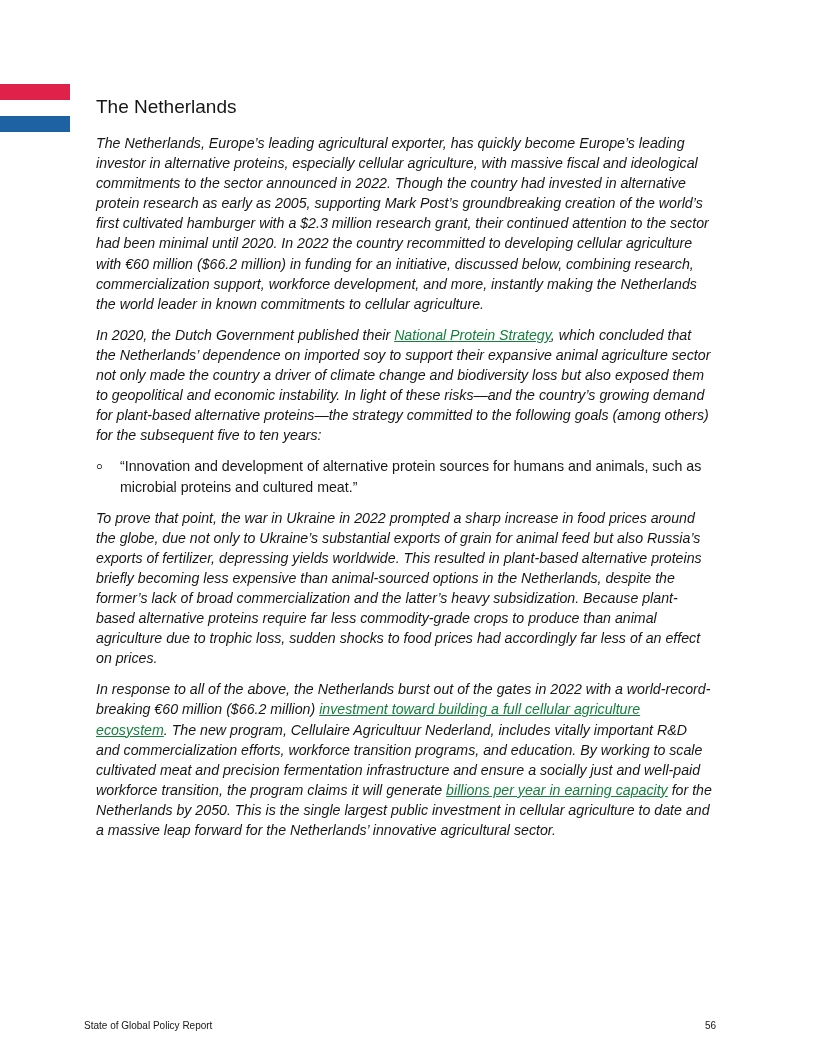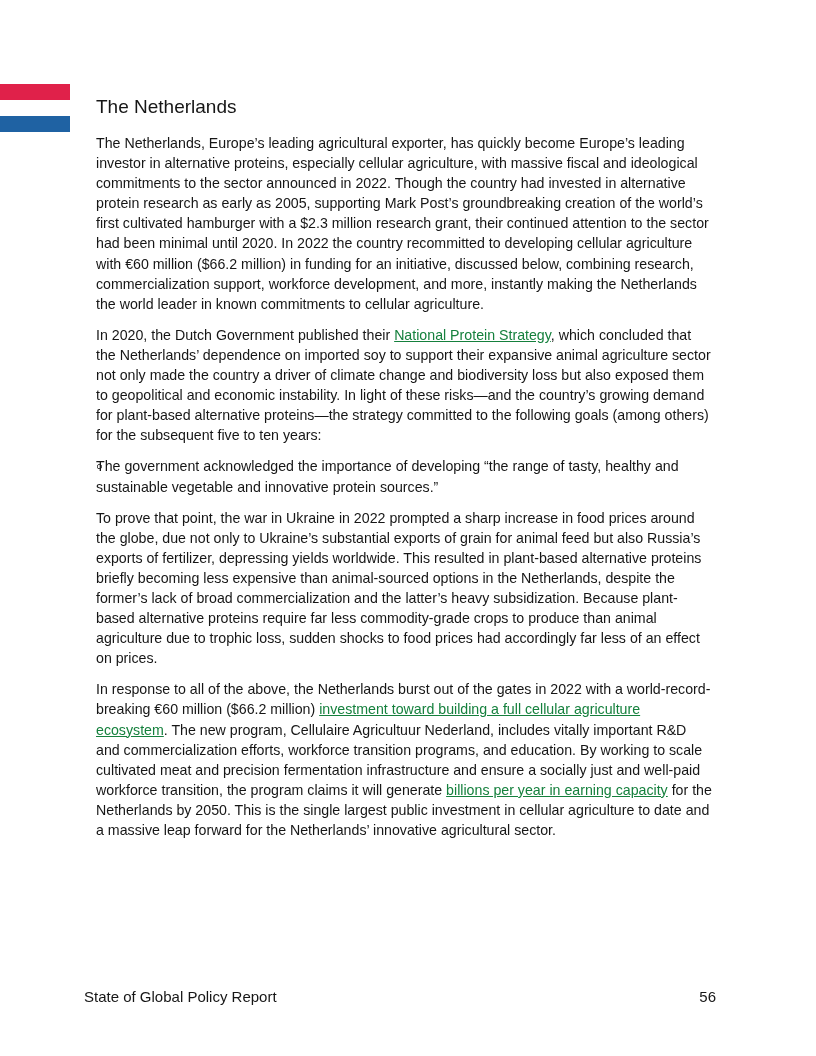--- a/index.html
+++ b/index.html
@@ -14,49 +14,48 @@
   .flag .white { background: #ffffff; }
   .flag .blue { background: #1f62a3; }
   h1 {
     position: absolute; left: 96px; top: 96px; margin: 0;
     font-size: 19px; font-weight: normal; color: #161616;
   }
   .content {
     position: absolute; left: 96px; top: 133px; width: 632px;
     font-size: 14.2px; line-height: 20.1px;
   }
-  p { margin: 0 16px 11px 0; }
+  p { margin: 0 16px 11px 0; font-style: italic; }
   a { color: #15803d; text-decoration: underline; }
   ul { list-style: none; margin: 0 0 11px 0; padding: 0; }
   li { position: relative; padding-left: 24px; margin-bottom: 11px; }
   li .bullet { position: absolute; left: 0; top: 0; font-size: 11px; }
   .footer {
-    position: absolute; top: 988px; left: 84px; width: 632px;
-    font-size: 15px; color: #161616; display: flex; justify-content: space-between;
+    position: absolute; top: 1020px; left: 84px; width: 632px;
+    font-size: 10px; color: #161616; display: flex; justify-content: space-between;
   }
 </style>
 </head>
 <body>
 
 <div class="flag">
   <div class="red"></div>
   <div class="white"></div>
   <div class="blue"></div>
 </div>
 
 <h1>The Netherlands</h1>
 
 <div class="content">
   <p>The Netherlands, Europe’s leading agricultural exporter, has quickly become Europe’s leading investor in alternative proteins, especially cellular agriculture, with massive fiscal and ideological commitments to the sector announced in 2022. Though the country had invested in alternative protein research as early as 2005, supporting Mark Post’s groundbreaking creation of the world’s first cultivated hamburger with a $2.3 million research grant, their continued attention to the sector had been minimal until 2020. In 2022 the country recommitted to developing cellular agriculture with €60 million ($66.2 million) in funding for an initiative, discussed below, combining research, commercialization support, workforce development, and more, instantly making the Netherlands the world leader in known commitments to cellular agriculture.</p>
   <p><span>In 2020, the Dutch Government published their </span><a>National Protein Strategy</a><span>, which concluded that the Netherlands’ dependence on imported soy to support their expansive animal agriculture sector not only made the country a driver of climate change and biodiversity loss but also exposed them to geopolitical and economic instability. In light of these risks—and the country’s growing demand for plant-based alternative proteins—the strategy committed to the following goals (among others) for the subsequent five to ten years:</span></p>
   <ul>
     <li><span class="bullet">○</span></li>
-    <li><span class="bullet">○</span></li>
+    <li><span class="bullet">○</span><span>“Innovation and development of alternative protein sources for humans and animals, such as microbial proteins and cultured meat.”</span></li>
   </ul>
-  <p>The government acknowledged the importance of developing “the range of tasty, healthy and sustainable vegetable and innovative protein sources.”</p>
   <p>To prove that point, the war in Ukraine in 2022 prompted a sharp increase in food prices around the globe, due not only to Ukraine’s substantial exports of grain for animal feed but also Russia’s exports of fertilizer, depressing yields worldwide. This resulted in plant-based alternative proteins briefly becoming less expensive than animal-sourced options in the Netherlands, despite the former’s lack of broad commercialization and the latter’s heavy subsidization. Because plant-based alternative proteins require far less commodity-grade crops to produce than animal agriculture due to trophic loss, sudden shocks to food prices had accordingly far less of an effect on prices.</p>
   <p><span>In response to all of the above, the Netherlands burst out of the gates in 2022 with a world-record-breaking €60 million ($66.2 million) </span><a>investment toward building a full cellular agriculture ecosystem</a><span>. The new program, Cellulaire Agricultuur Nederland, includes vitally important R&amp;D and commercialization efforts, workforce transition programs, and education. By working to scale cultivated meat and precision fermentation infrastructure and ensure a socially just and well-paid workforce transition, the program claims it will generate </span><a>billions per year in earning capacity</a><span> for the Netherlands by 2050. This is the single largest public investment in cellular agriculture to date and a massive leap forward for the Netherlands’ innovative agricultural sector.</span></p>
 </div>
 
 <div class="footer">
   <span>State of Global Policy Report</span>
   <span>56</span>
 </div>
 
 </body></html>

